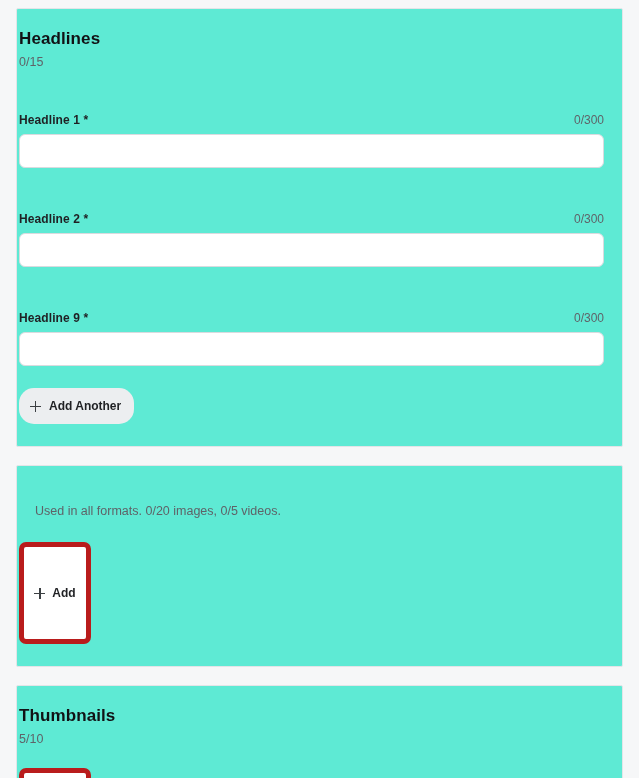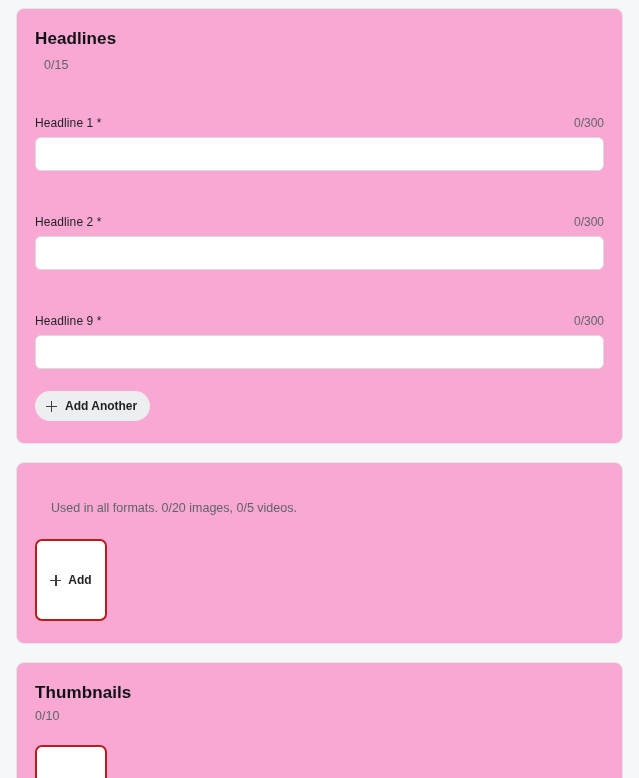--- a/index.html
+++ b/index.html
@@ -13,24 +13,24 @@
     font-family: "Liberation Sans", sans-serif;
     color: #1a1a1a;
     overflow: hidden;
   }
   .page {
     padding: 8px 16px 0 16px;
     box-sizing: border-box;
     width: 639px;
   }
   .card {
-    background: #f9a8d4;
+    background: #5eead4;
     border: 1px solid #e3e5e8;
-    border-radius: 8px;
-    padding: 20px 18px 22px 18px;
+    border-radius: 2px;
+    padding: 20px 18px 22px 2px;
     box-sizing: border-box;
     margin-bottom: 18px;
   }
   .card.last {
     margin-bottom: 0;
     padding-bottom: 0;
   }
   .card-title {
     font-size: 17px;
     font-weight: bold;
@@ -40,34 +40,34 @@
   }
   .card-sub {
     font-size: 12.5px;
     color: #5f6368;
     margin: 16px;
     line-height: 1.45;
   }
   .counter-small {
     font-size: 12.5px;
     color: #5f6368;
-    margin: 9px;
+    margin: 0;
   }
   .field {
     margin-top: 20px;
   }
   .field-head {
     display: flex;
     justify-content: space-between;
     align-items: baseline;
     margin-bottom: 7px;
   }
   .field-label {
     font-size: 12px;
-    font-weight: normal;
+    font-weight: bold;
     color: #1f2023;
     letter-spacing: 0.1px;
   }
   .field-count {
     font-size: 12px;
     color: #5f6368;
     margin-top: 24px;
   }
   .text-input {
     width: 100%;
@@ -80,21 +80,21 @@
     font-size: 13px;
     font-family: "Liberation Sans", sans-serif;
     color: #1a1a1a;
     outline: none;
   }
   .add-another {
     margin-top: 22px;
     display: inline-flex;
     align-items: center;
     gap: 8px;
-    height: 30px;
+    height: 36px;
     padding: 0 13px 0 11px;
     border: none;
     border-radius: 15px;
     background: #eceef0;
     font-family: "Liberation Sans", sans-serif;
     font-size: 12px;
     font-weight: bold;
     color: #1f2023;
     cursor: pointer;
   }
@@ -111,22 +111,22 @@
   }
   .plus::before {
     left: 0; top: 5px; width: 11px; height: 1.4px;
   }
   .plus::after {
     top: 0; left: 5px; height: 11px; width: 1.4px;
   }
   .add-tile {
     margin-top: 22px;
     width: 72px;
-    height: 82px;
-    border: 2px solid #b91c1c;
+    height: 102px;
+    border: 5px solid #b91c1c;
     border-radius: 7px;
     background: #fff;
     display: flex;
     align-items: center;
     justify-content: center;
     gap: 7px;
     cursor: pointer;
     box-sizing: border-box;
   }
   .add-tile-label {
@@ -181,21 +181,21 @@
 
     <div class="add-tile">
       <span class="plus"></span>
       <span class="add-tile-label">Add</span>
     </div>
   </section>
 
   <section class="card last">
     <h2 class="card-title">Thumbnails</h2>
     <div class="sub-stack">
-      <p class="counter-small">0/10</p>
+      <p class="counter-small">5/10</p>
     </div>
 
     <div class="add-tile">
       <span class="plus"></span>
       <span class="add-tile-label">Add</span>
     </div>
   </section>
 
 </div>
 

